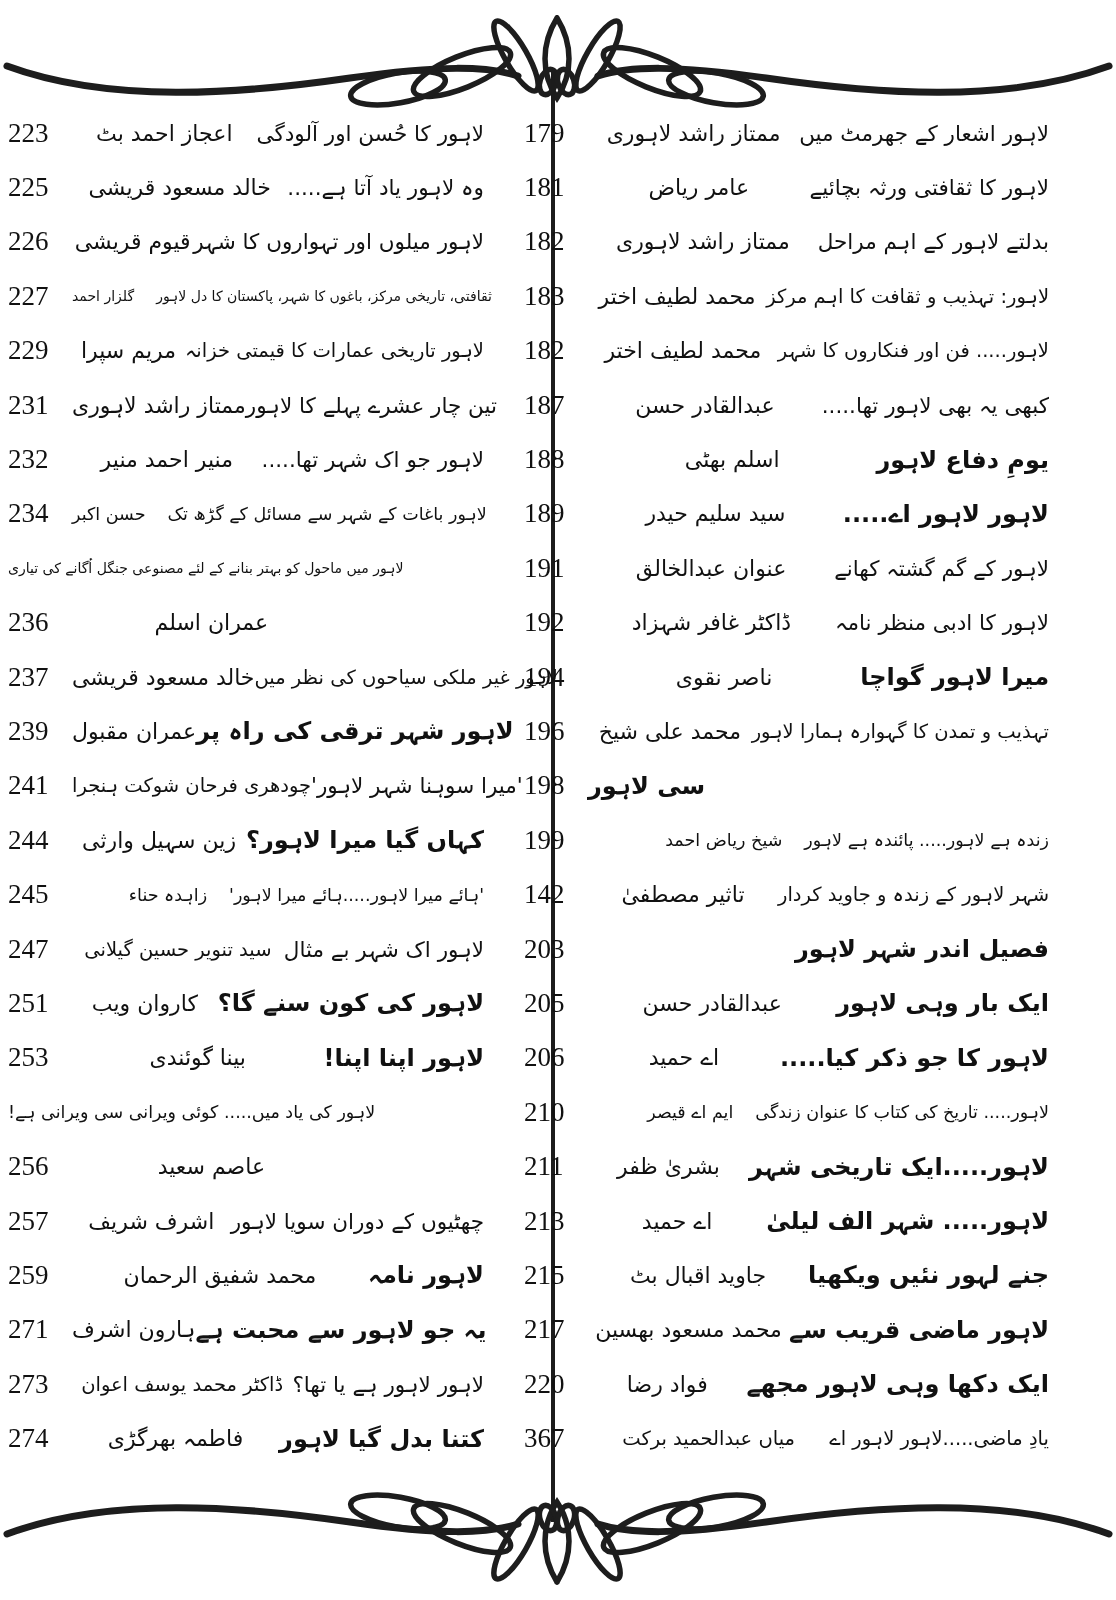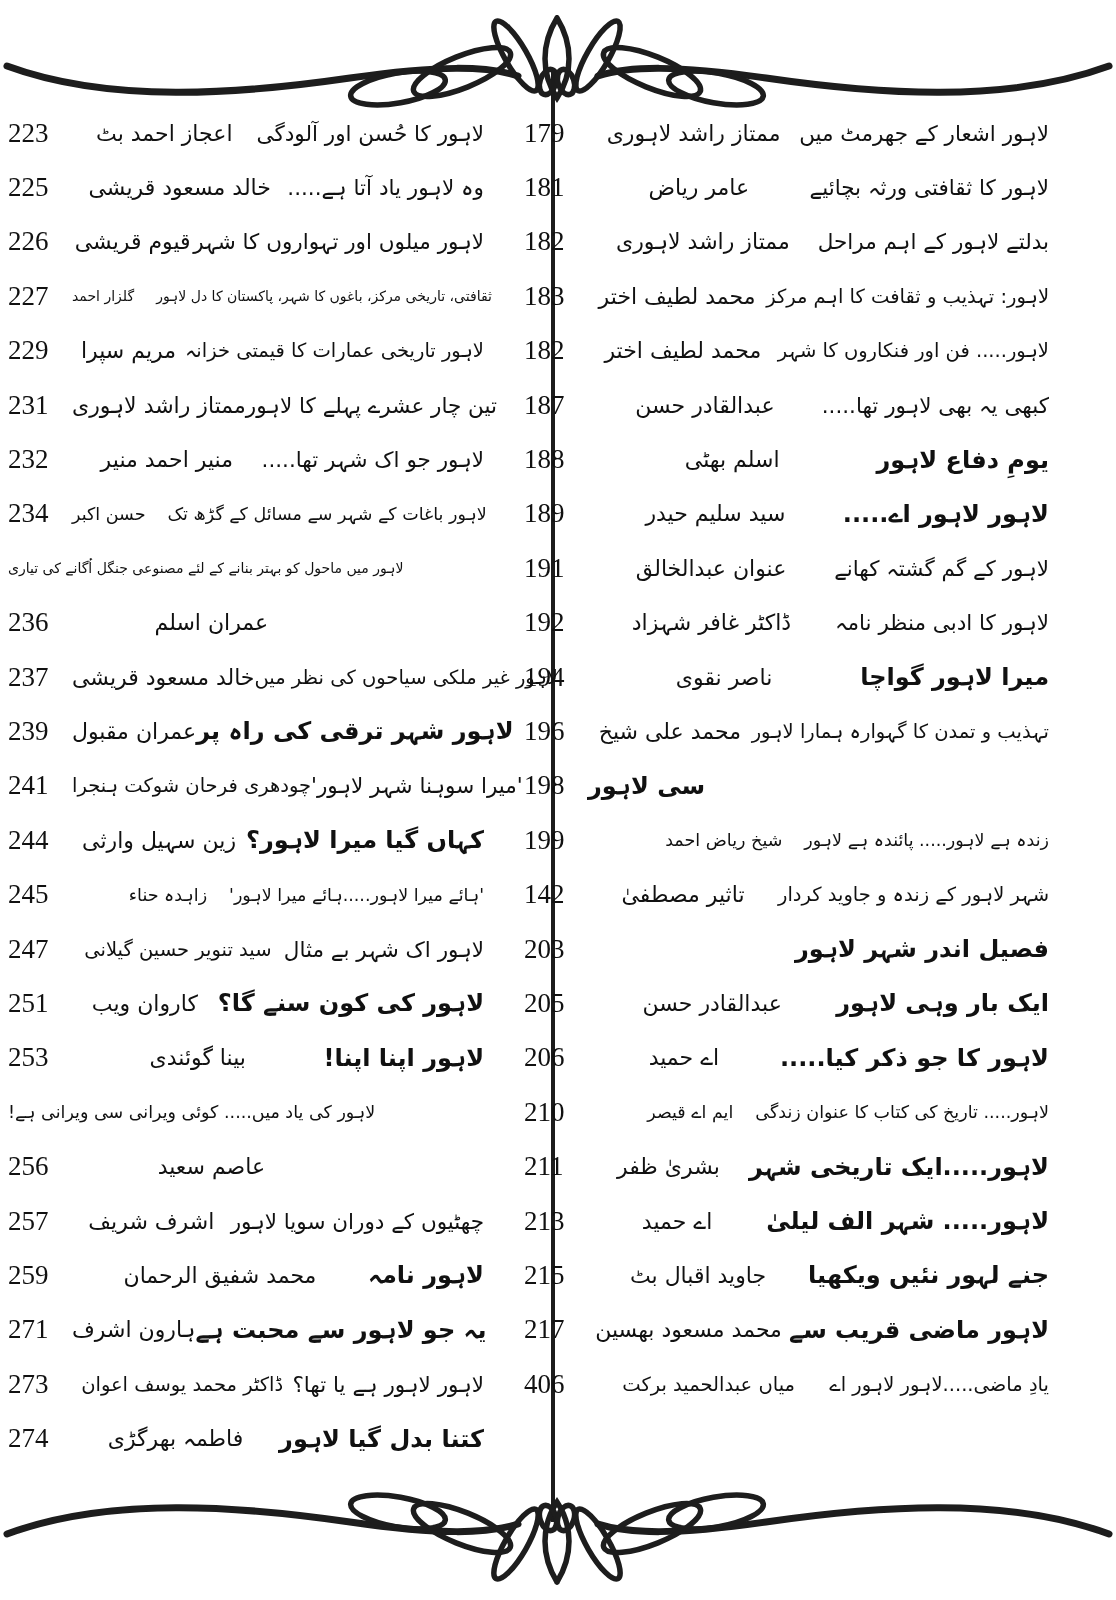--- a/index.html
+++ b/index.html
@@ -293,21 +293,26 @@
           <span class="pg">215</span>
           <span class="urdu author author-c">جاوید اقبال بٹ</span>
           <span class="urdu title f24">جنے لہور نئیں ویکھیا</span>
         </div>
         <div class="toc-row">
           <span class="pg">217</span>
           <span class="urdu author author-c">محمد مسعود بھسین</span>
           <span class="urdu title f24">لاہور ماضی قریب سے</span>
         </div>
         <div class="toc-row">
-          <span class="pg">406</span>
+          <span class="pg">220</span>
+          <span class="urdu author author-c">فواد رضا</span>
+          <span class="urdu title f24">ایک دکھا وہی لاہور مجھے</span>
+        </div>
+        <div class="toc-row">
+          <span class="pg">367</span>
           <span class="urdu author author-c sm">میاں عبدالحمید برکت</span>
           <span class="urdu title f19">یادِ ماضی.....لاہور لاہور اے</span>
         </div>
       </div>
   </div>
 
   <svg class="orn orn-bottom" width="1116" height="104" viewBox="0 0 1116 104">
     <g stroke="#1d1d1d" fill="none" stroke-linecap="round">
       <path d="M7,60 C110,98 240,88 350,72 C440,59 487,60 518,70" stroke-width="7"></path>
       <path d="M1109,60 C1006,98 876,88 766,72 C676,59 629,60 598,70" stroke-width="7"></path>

